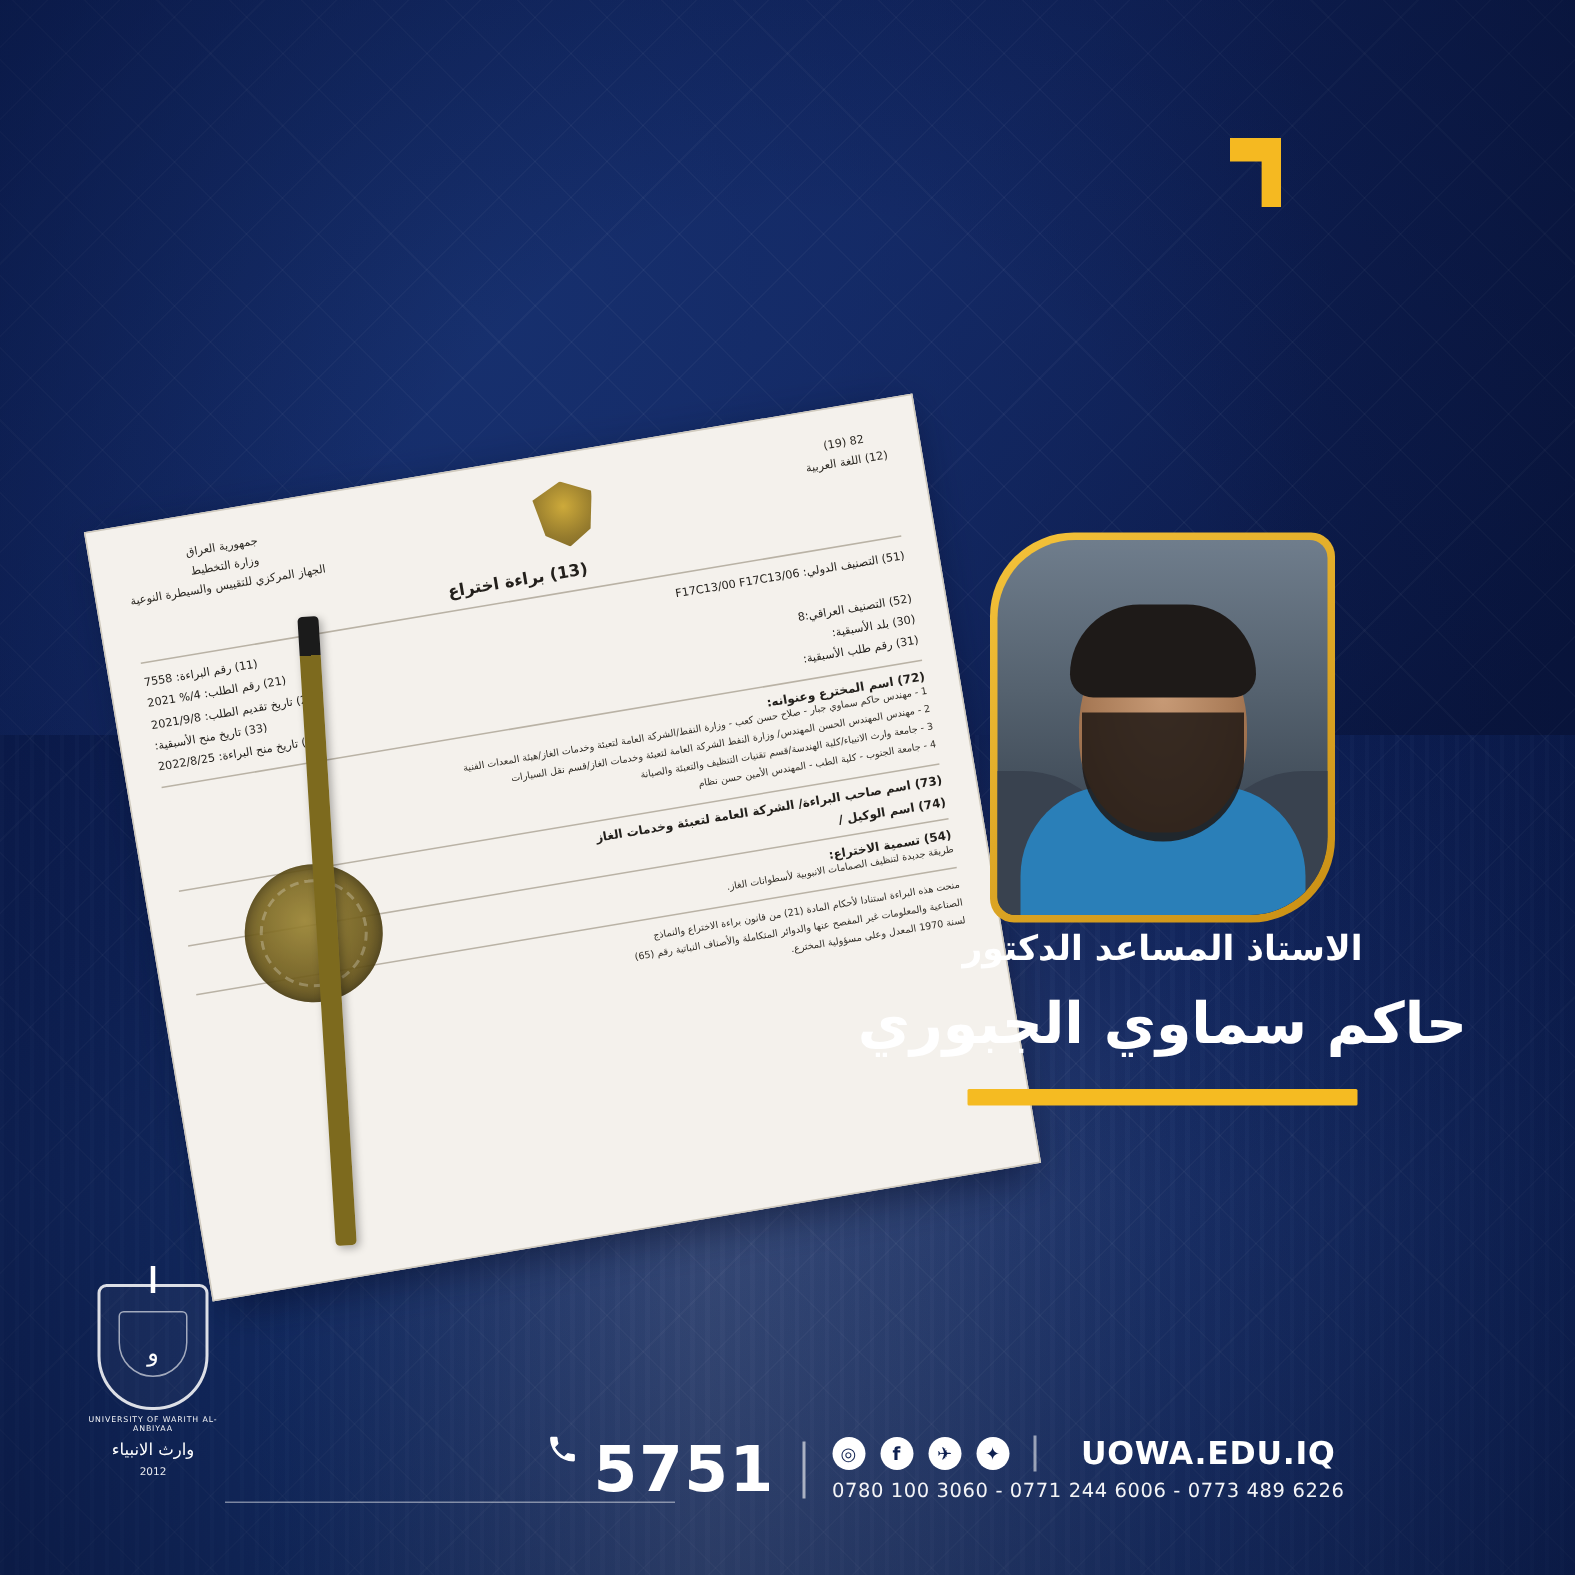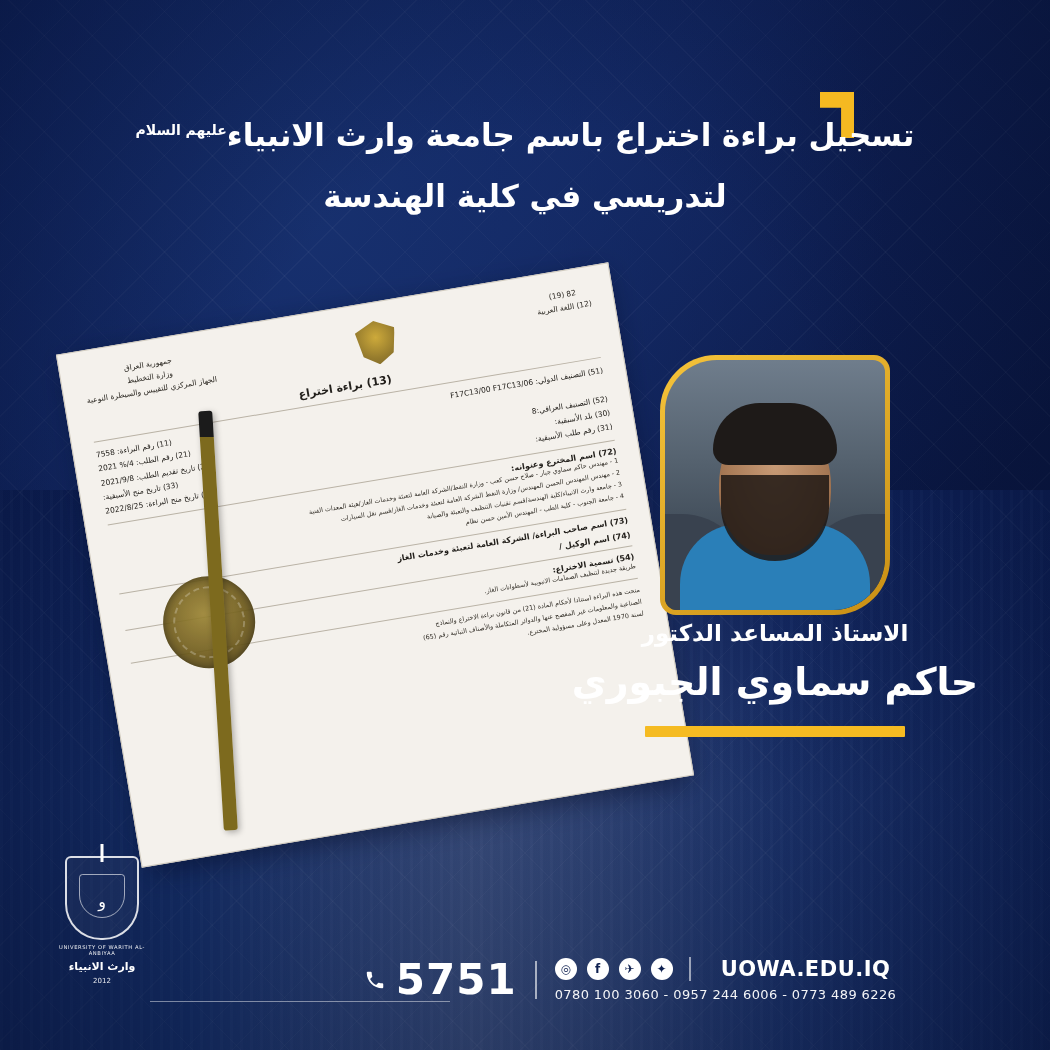--- a/index.html
+++ b/index.html
@@ -247,33 +247,33 @@
     border: 1px solid rgba(255,255,255,.6);
     border-radius: 4px 4px 26px 26px;
   }
   .uni-logo .crest-text {
     position: absolute; left: 0; right: 0; top: 34px;
     text-align: center; font-size: 16px; letter-spacing: 1px;
   }
   .uni-logo .en {
     font-size: 5.2px; letter-spacing: .6px; text-align: center; opacity: .95;
   }
-  .uni-logo .ar { font-size: 11px; font-weight: 700; }
+  .uni-logo .ar { font-size: 11px; font-weight: 400; }
   .uni-logo .year { font-size: 7px; opacity: .9; }
 
   .contact {
     position: absolute;
     right: 0; left: 0; bottom: 46px;
     display: flex; align-items: center; justify-content: center;
     gap: 18px;
     color: #fff;
     direction: ltr;
     padding-left: 210px;
   }
-  .phone-group { display: flex; align-items: center; gap: 10px; }
+  .phone-group { display: flex; gap: 10px; }
   .phone-icon {
     width: 22px; height: 22px; color: #fff;
   }
   .phone-number {
     font-size: 42px; font-weight: 800; letter-spacing: 1px;
     font-family: "DejaVu Sans", "Liberation Sans", sans-serif;
   }
   .sep { width: 2px; height: 38px; background: rgba(255,255,255,.6); }
   .right-col { display: flex; flex-direction: column; gap: 6px; }
   .social-row { display: flex; align-items: center; gap: 10px; }
@@ -291,26 +291,20 @@
 </head>
 <body>
 
 <div class="poster">
   <div class="photo-bg"></div>
   <div class="pattern"></div>
   <div class="vignette"></div>
 
   <div class="gold-corner"></div>
 
-  <div class="headline">
-    <div class="line1">
-      <span>تسجيل براءة اختراع  باسم جامعة وارث الانبياء</span><span class="pbuh">عليهم السلام</span>
-    </div>
-    <div class="line2">لتدريسي في كلية الهندسة</div>
-  </div>
 
   <div class="cert-wrap">
     <div class="cert-shadow"></div>
     <div class="cert">
       <div class="c-top">
         <div class="col">
           <div>82 (19)</div>
           <div>(12) اللغة العربية</div>
         </div>
         <div class="col">
@@ -415,16 +409,16 @@
 
     <div class="right-col">
       <div class="social-row">
         <span class="soc round">◎</span>
         <span class="soc round">f</span>
         <span class="soc round">✈</span>
         <span class="soc round">✦</span>
         <span class="divider-v"></span>
         <span class="web">UOWA.EDU.IQ</span>
       </div>
-      <div class="numbers">0780 100 3060  -  0957 244 6006  -  0773 489 6226</div>
+      <div class="numbers">0780 100 3060  -  0771 244 6006  -  0773 489 6226</div>
     </div>
   </div>
 </div>
 
 </body></html>

